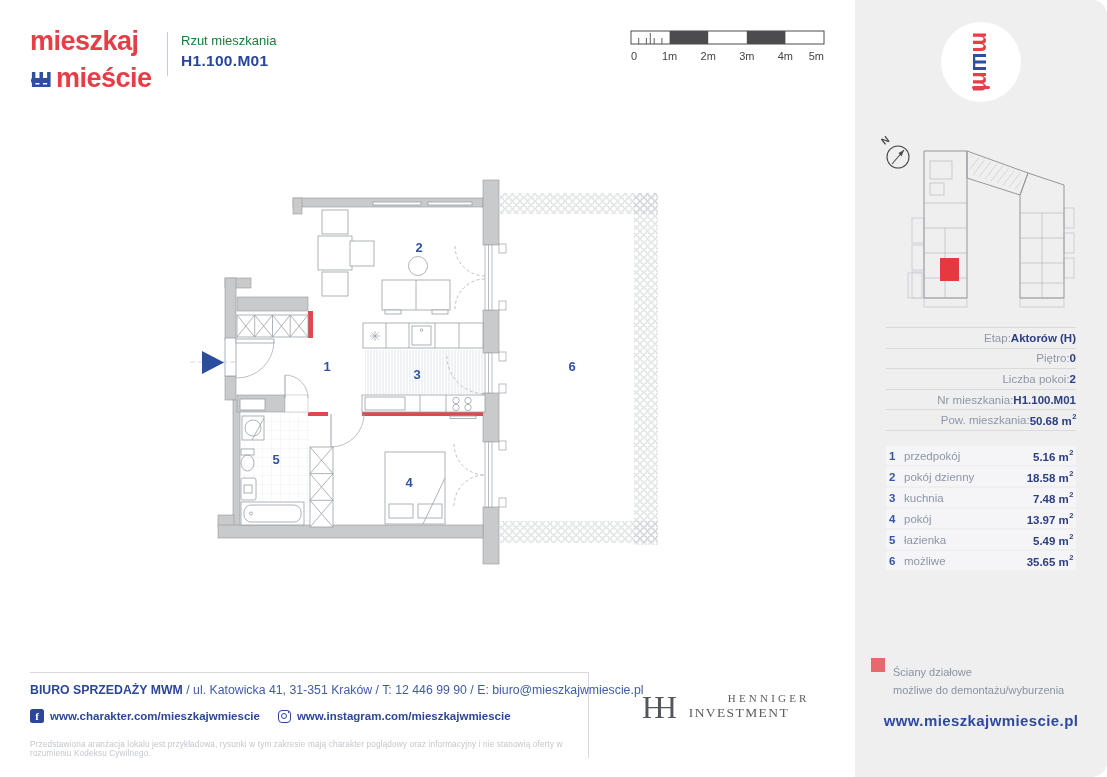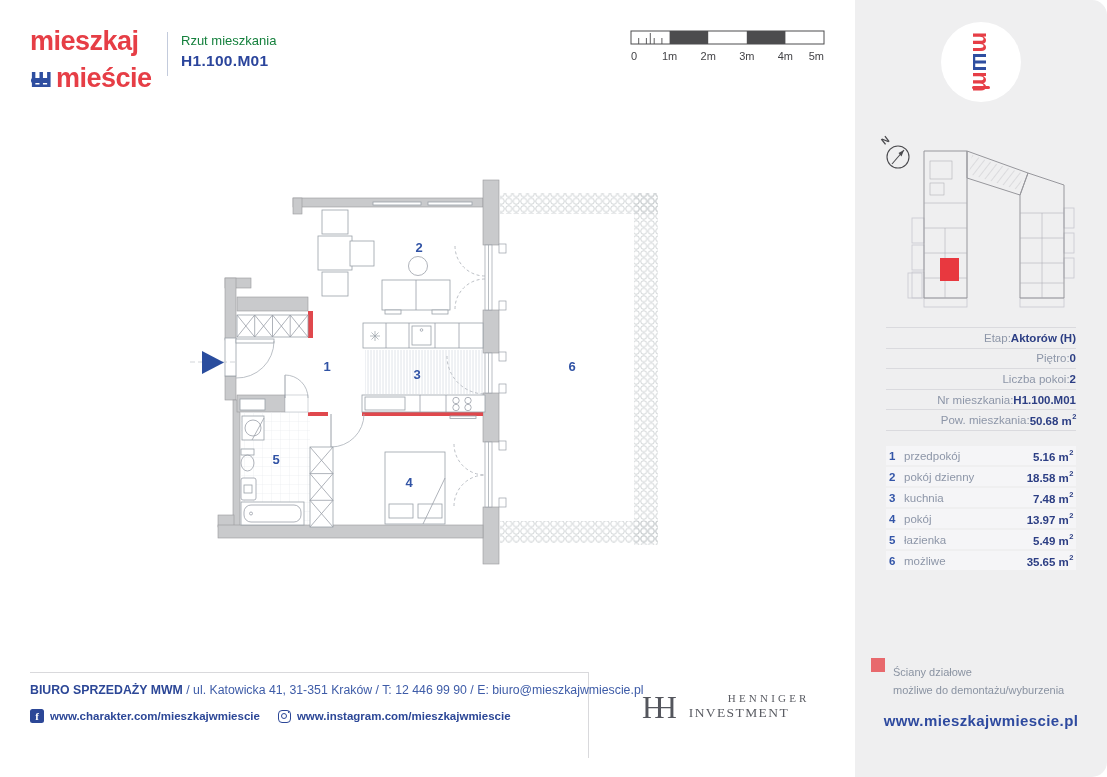--- a/index.html
+++ b/index.html
@@ -410,20 +410,21 @@
   <div class="abs social">
     <span class="fb-ic">f</span>
     <span>www.charakter.com/mieszkajwmiescie</span>
     <span class="ig-ic">
       <span class="ig-lens"></span>
       <span class="ig-dot"></span>
     </span>
     <span>www.instagram.com/mieszkajwmiescie</span>
   </div>
 
+  <div class="abs disclaimer">Przedstawiona aranżacja lokalu jest przykładowa, rysunki w tym zakresie mają charakter poglądowy oraz informacyjny i nie stanowią oferty w rozumieniu Kodeksu Cywilnego.</div>
 
   <div class="abs henniger">
     <div class="hmono"><span>H</span><span>H</span></div>
     <div class="htext">
       <div class="ht1">HENNIGER</div>
       <div class="ht2">INVESTMENT</div>
     </div>
   </div>
 
 </div>

